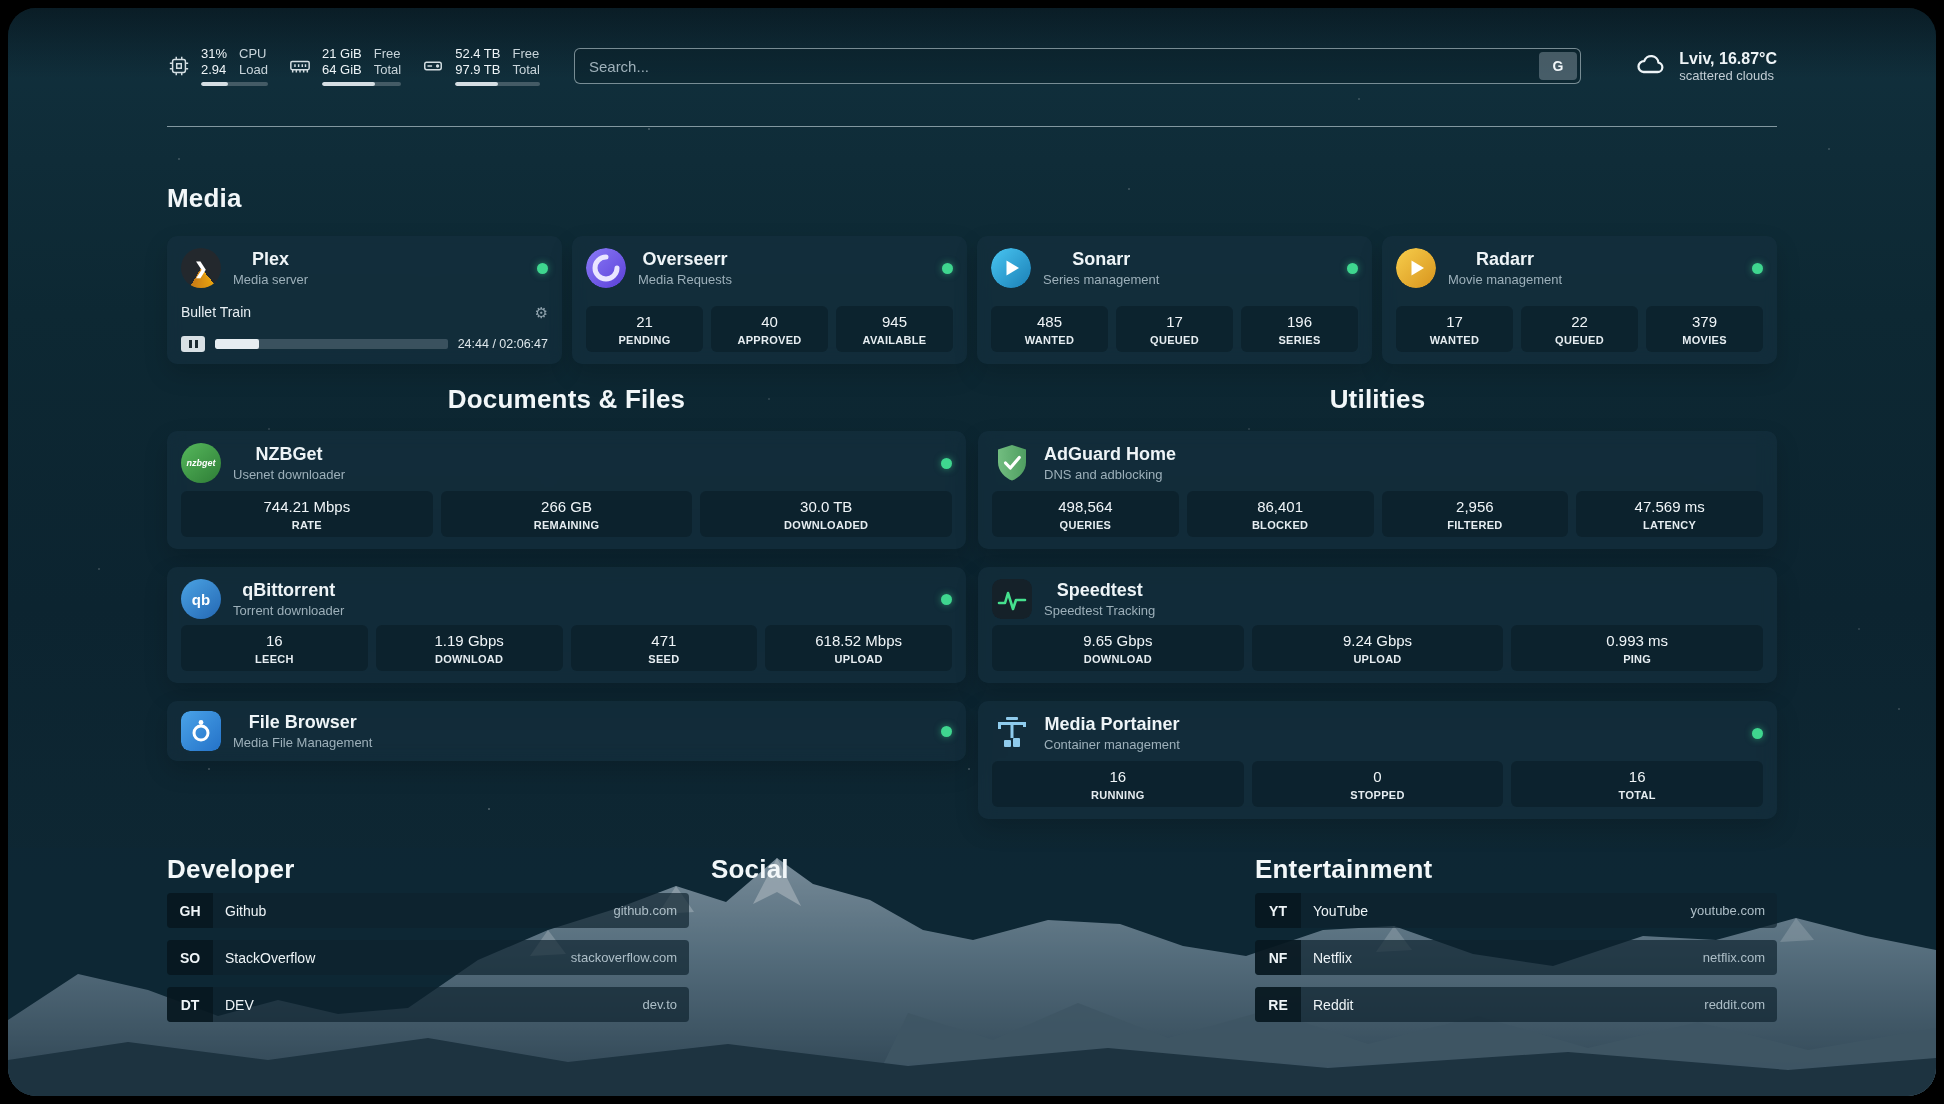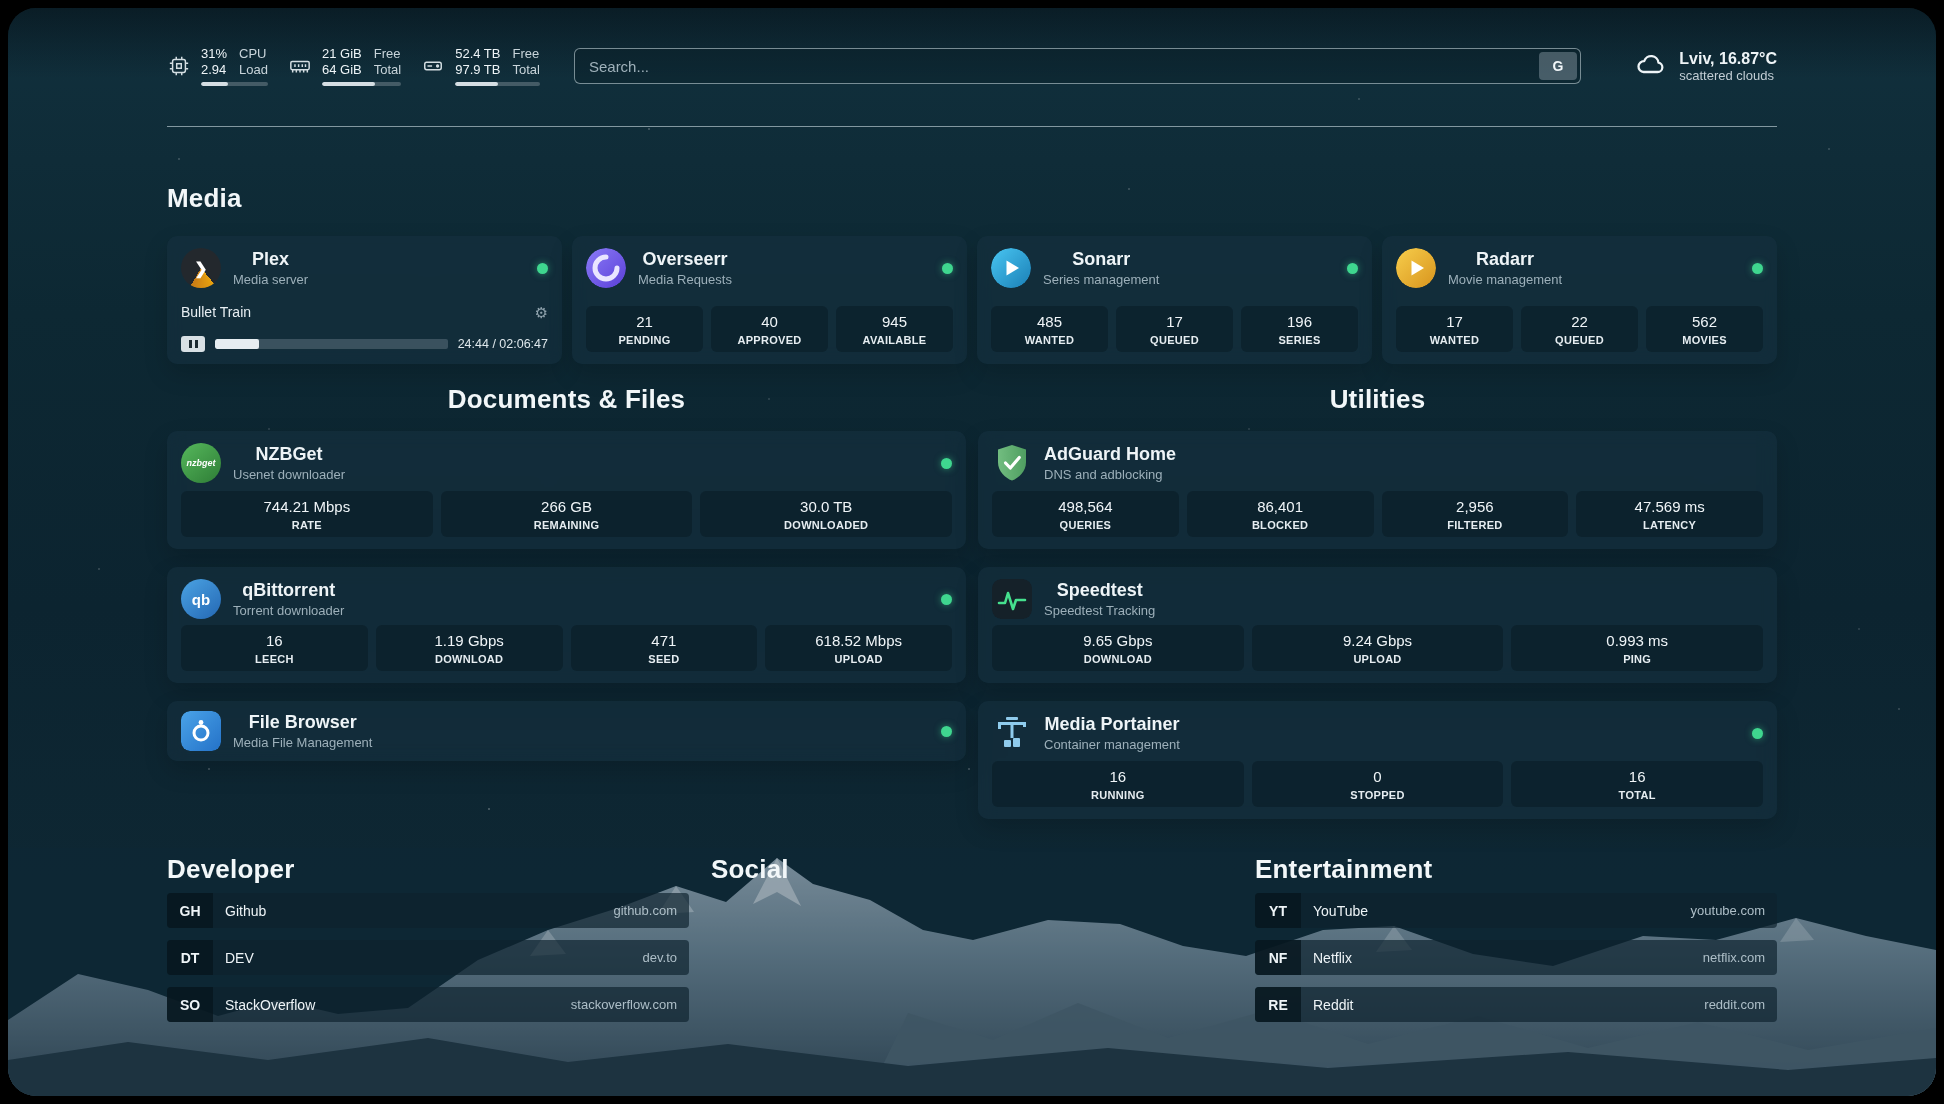--- a/index.html
+++ b/index.html
@@ -348,21 +348,21 @@
           <div class="stats">
             <div class="stat">
                 <div class="stat-value">17</div>
                 <div class="stat-label">WANTED</div>
               </div>
             <div class="stat">
                 <div class="stat-value">22</div>
                 <div class="stat-label">QUEUED</div>
               </div>
             <div class="stat">
-                <div class="stat-value">562</div>
+                <div class="stat-value">379</div>
                 <div class="stat-label">MOVIES</div>
               </div>
           </div>
         </div>
       </div>
     </section>
 
     <div class="two-col">
       <section>
         <h2>Documents &amp; Files</h2>
@@ -560,28 +560,28 @@
     <div class="bookmarks">
       <section>
         <h2>Developer</h2>
         <div class="bm-list">
           <div class="bm-row">
             <span class="bm-abbr">GH</span>
             <span class="bm-name">Github</span>
             <span class="bm-url">github.com</span>
           </div>
           <div class="bm-row">
+            <span class="bm-abbr">SO</span>
+            <span class="bm-name">StackOverflow</span>
+            <span class="bm-url">stackoverflow.com</span>
+          </div>
+          <div class="bm-row">
             <span class="bm-abbr">DT</span>
             <span class="bm-name">DEV</span>
             <span class="bm-url">dev.to</span>
-          </div>
-          <div class="bm-row">
-            <span class="bm-abbr">SO</span>
-            <span class="bm-name">StackOverflow</span>
-            <span class="bm-url">stackoverflow.com</span>
           </div>
         </div>
       </section>
       <section>
         <h2>Social</h2>
       </section>
       <section>
         <h2>Entertainment</h2>
         <div class="bm-list">
           <div class="bm-row">

